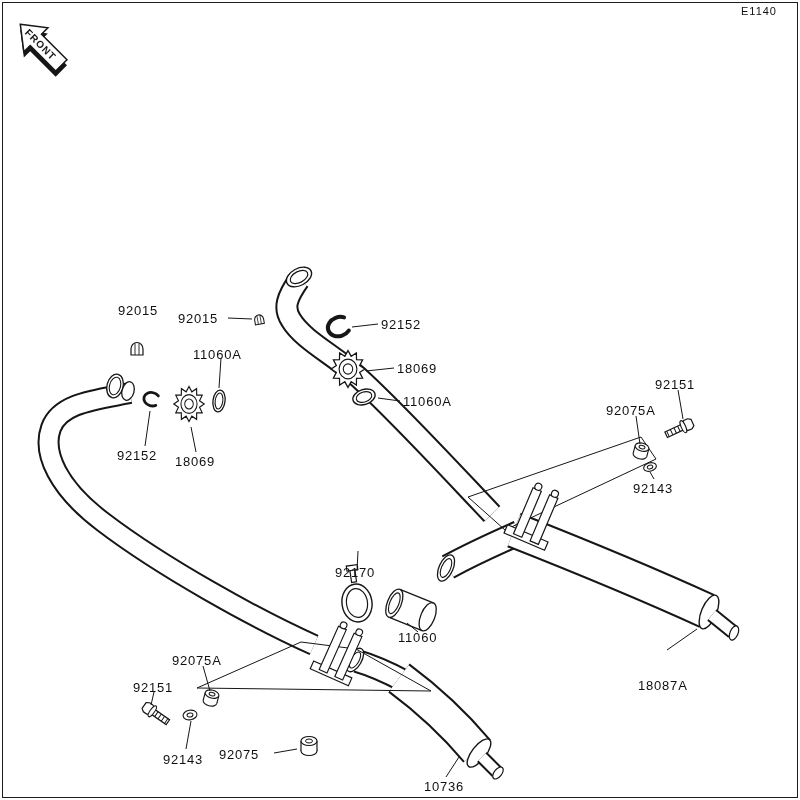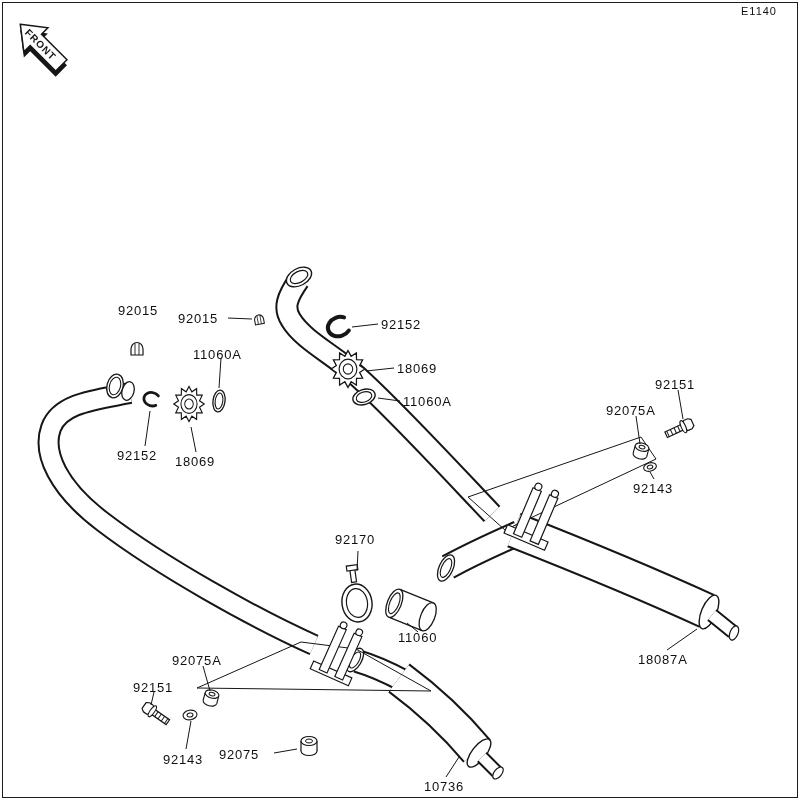--- a/index.html
+++ b/index.html
@@ -209,20 +209,20 @@
 <span class="lbl" style="left:178px;top:311px">92015</span>
 <span class="lbl" style="left:381px;top:317px">92152</span>
 <span class="lbl" style="left:193px;top:347px">11060A</span>
 <span class="lbl" style="left:397px;top:361px">18069</span>
 <span class="lbl" style="left:403px;top:394px">11060A</span>
 <span class="lbl" style="left:655px;top:377px">92151</span>
 <span class="lbl" style="left:606px;top:403px">92075A</span>
 <span class="lbl" style="left:117px;top:448px">92152</span>
 <span class="lbl" style="left:175px;top:454px">18069</span>
 <span class="lbl" style="left:633px;top:481px">92143</span>
-<span class="lbl" style="left:335px;top:532px">92170</span>
+<span class="lbl" style="left:335px;top:565px">92170</span>
 <span class="lbl" style="left:398px;top:630px">11060</span>
-<span class="lbl" style="left:638px;top:652px">18087A</span>
+<span class="lbl" style="left:638px;top:678px">18087A</span>
 <span class="lbl" style="left:172px;top:653px">92075A</span>
 <span class="lbl" style="left:133px;top:680px">92151</span>
 <span class="lbl" style="left:163px;top:752px">92143</span>
 <span class="lbl" style="left:219px;top:747px">92075</span>
 <span class="lbl" style="left:424px;top:779px">10736</span>
 
 </body></html>

